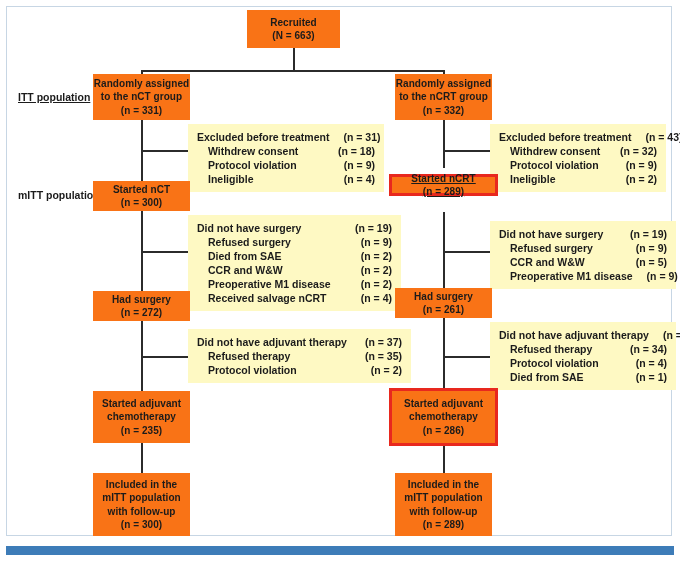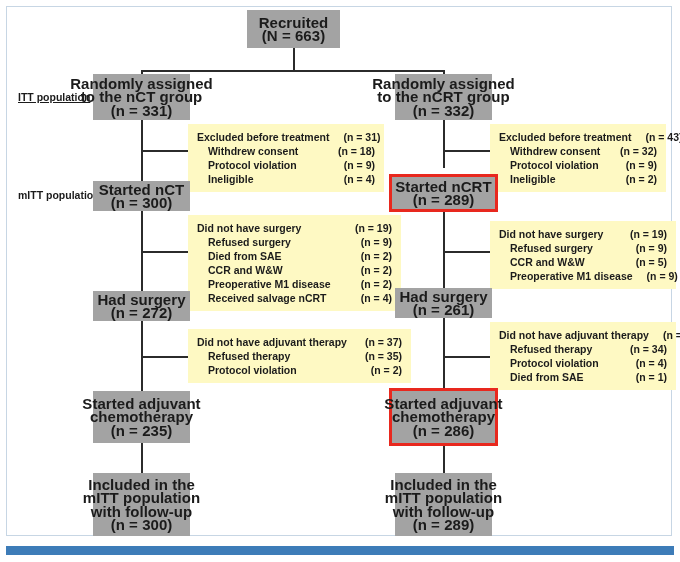--- a/index.html
+++ b/index.html
@@ -32,29 +32,29 @@
     position: absolute;
     left: 6px;
     top: 546px;
     width: 668px;
     height: 9px;
     background: #3d7cb8;
   }
   
   .box {
     position: absolute;
-    background: #a3a3a3;
+    background: #f97316;
     box-sizing: border-box;
     display: flex;
     flex-direction: column;
     align-items: center;
     justify-content: center;
     text-align: center;
     color: #1b1b1b;
-    font-size: 15px;
+    font-size: 10px;
     line-height: 13.5px;
     font-weight: bold;
     letter-spacing: 0.05px;
     z-index: 3;
   }
   .box.highlight {
     border: 3px solid #e8281e;
   }
   .box .ln { display: block; white-space: nowrap; }
 
@@ -248,21 +248,21 @@
     <div class="row sub">
         <span class="lbl">Protocol violation</span>
         <span class="num">(n = 9)</span>
       </div>
     <div class="row sub">
         <span class="lbl">Ineligible</span>
         <span class="num">(n = 2)</span>
       </div>
   </div>
 
-  <div class="box highlight" style="left:389px; top:174px; width:109px; height:38px;">
+  <div class="box highlight" style="left:389px; top:174px; width:109px; height:22px;text-decoration:underline;">
     <span class="ln">Started nCRT</span>
     <span class="ln">(n = 289)</span>
   </div>
 
   <div class="listbox" style="left:490px; top:221px; width:186px;">
     <div class="row">
         <span class="lbl">Did not have surgery</span>
         <span class="num">(n = 19)</span>
       </div>
     <div class="row sub">

